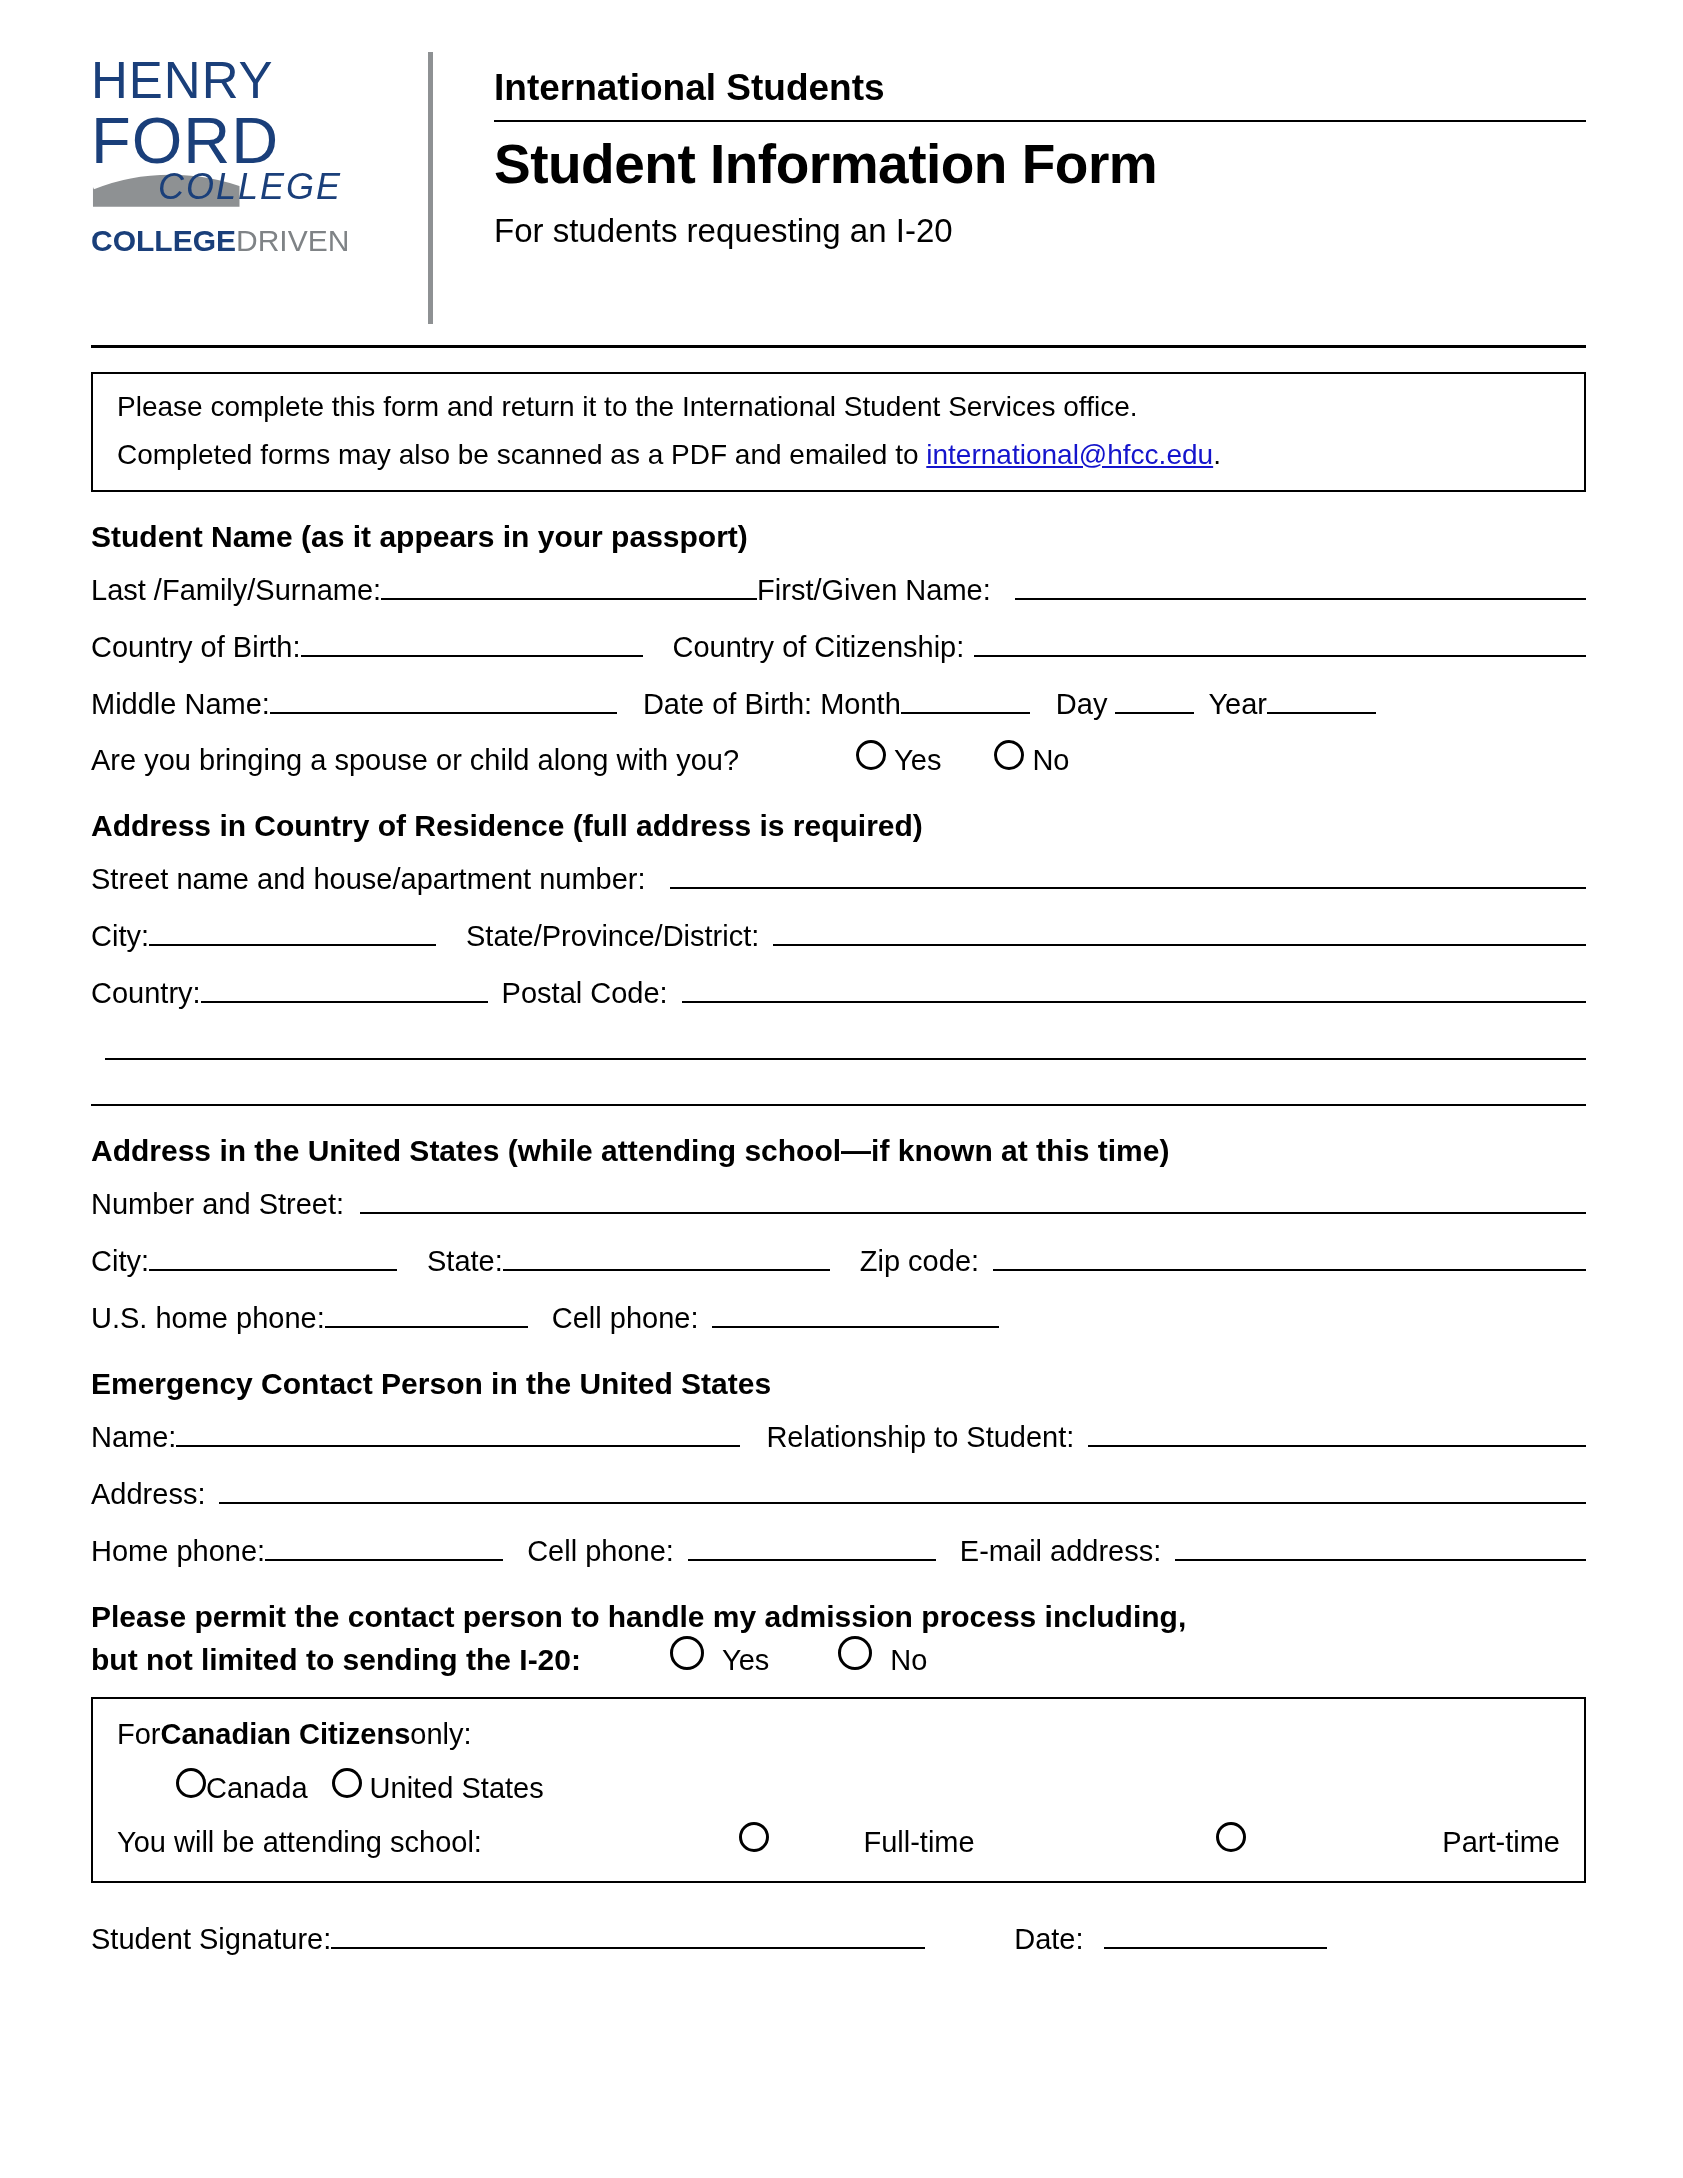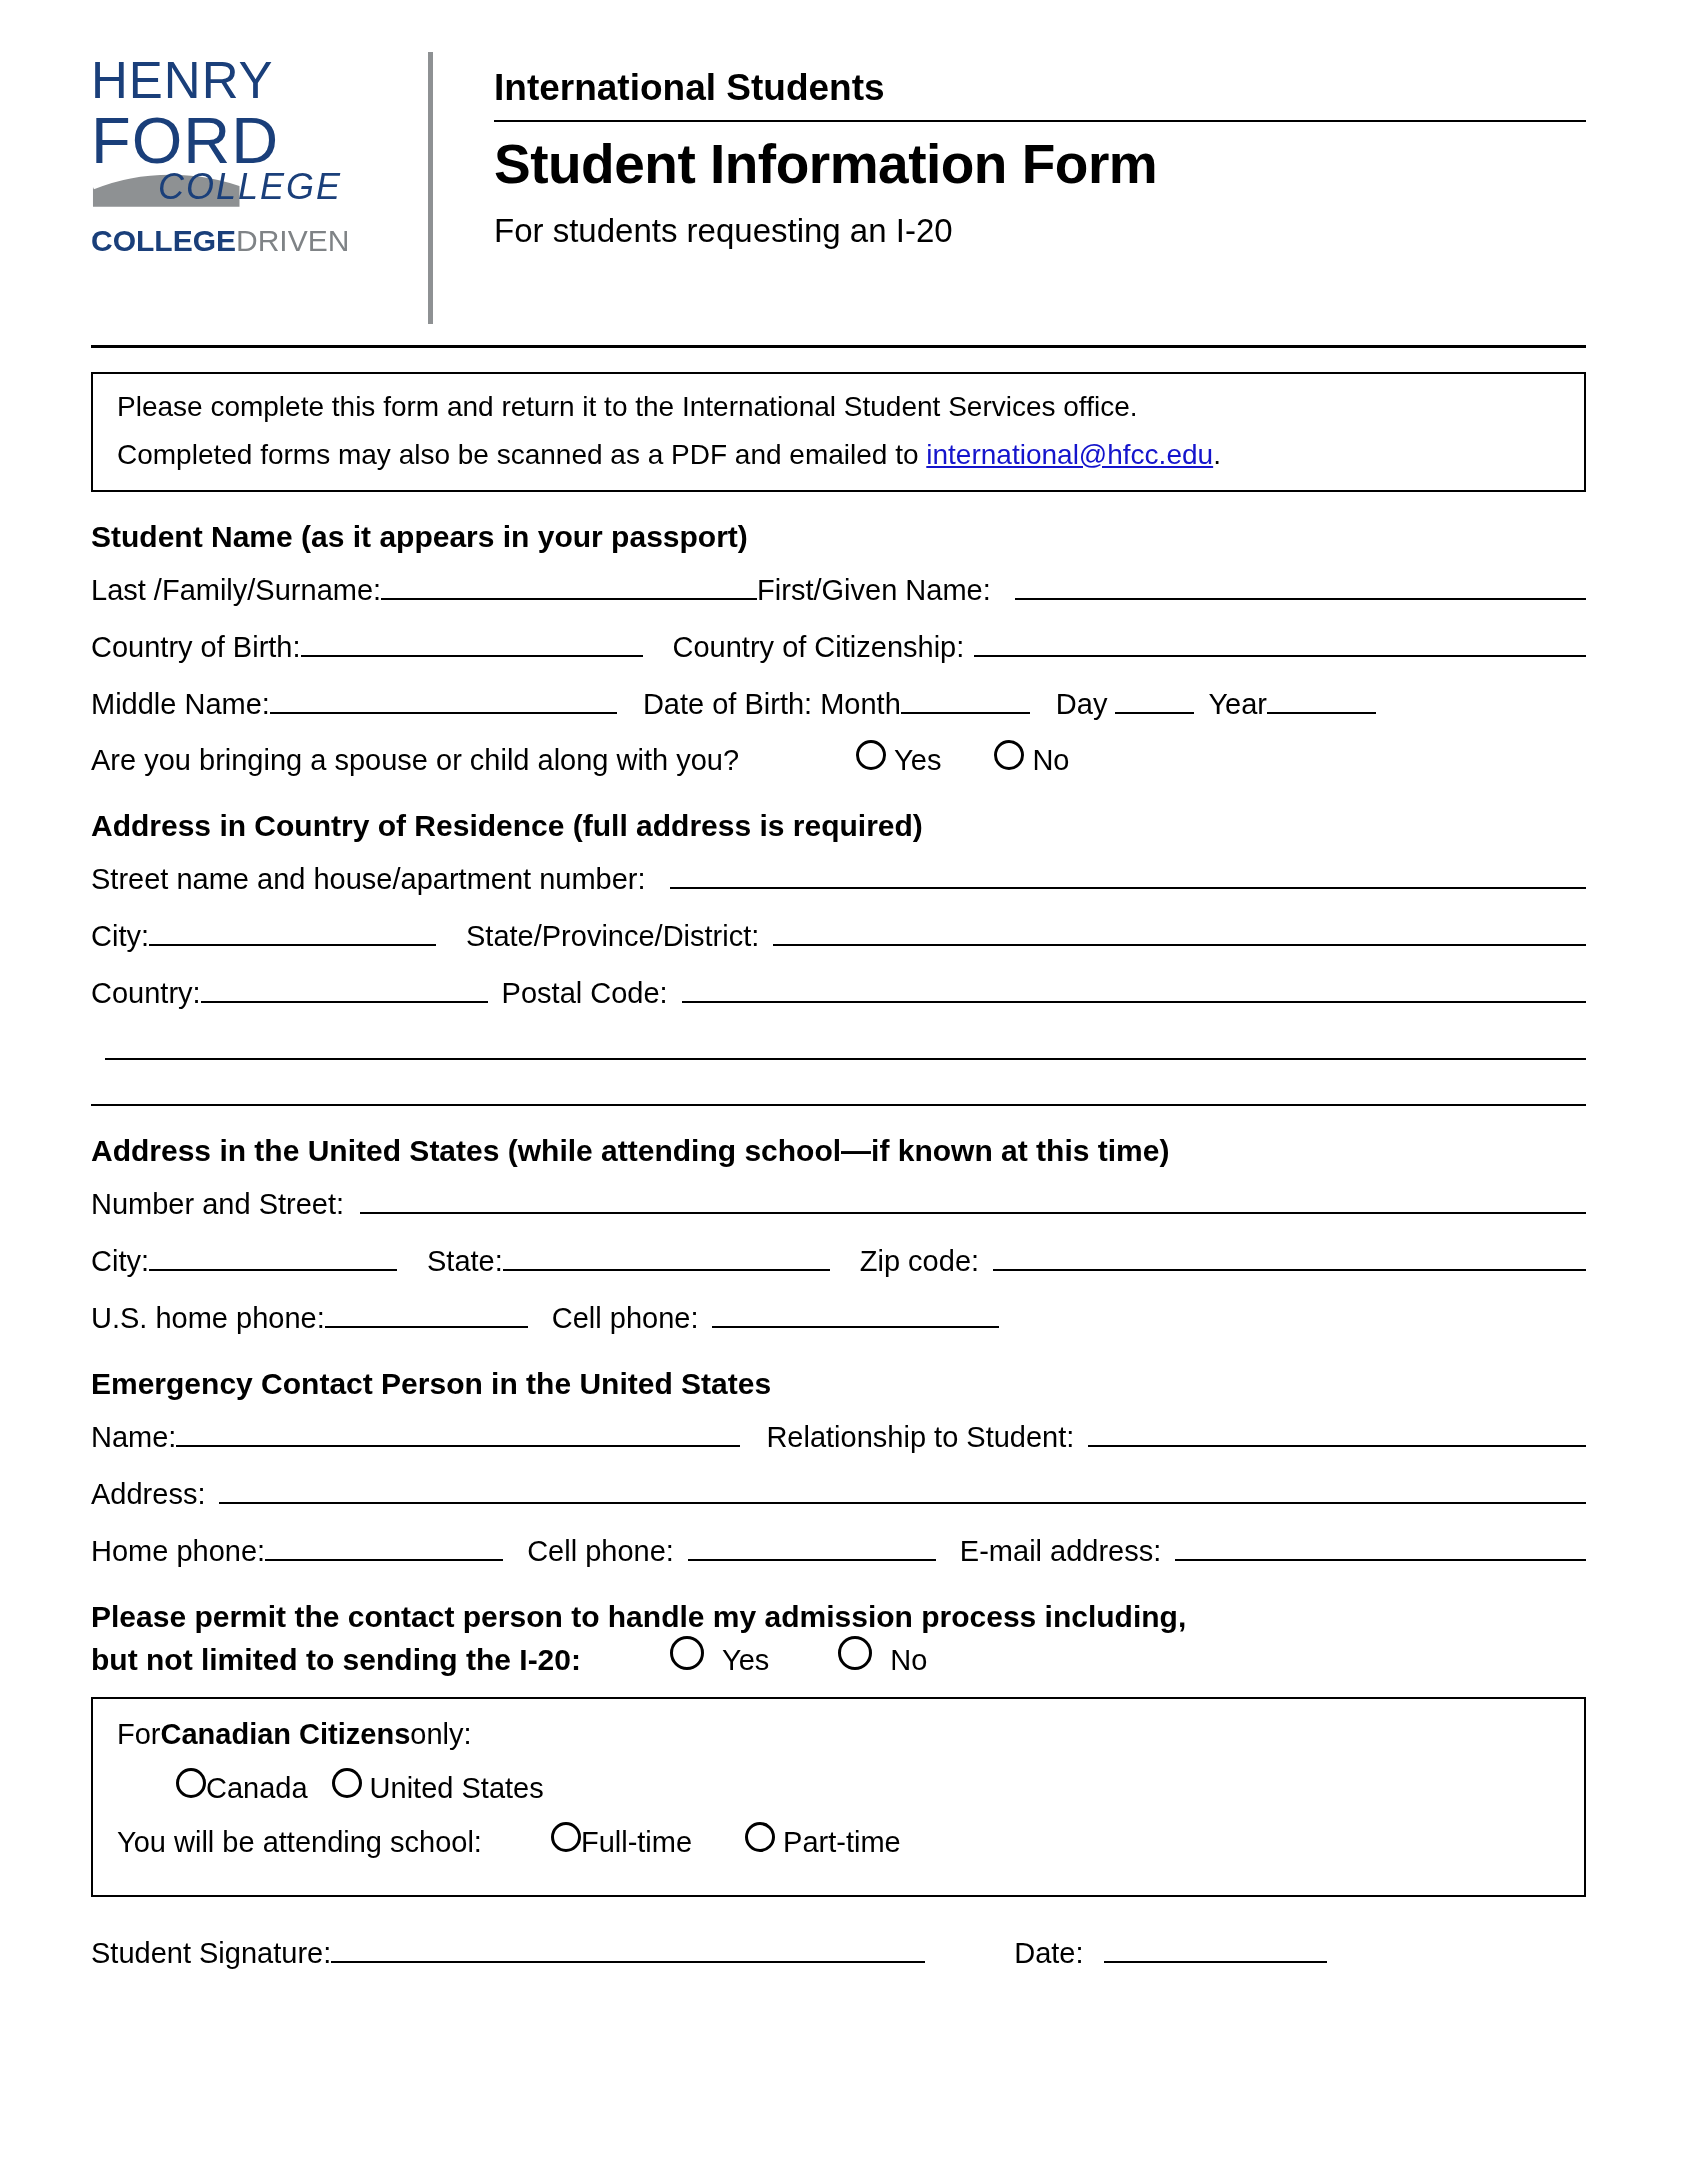--- a/index.html
+++ b/index.html
@@ -181,21 +181,21 @@
     vertical-align: -6px;
   }
 
   
   .can-box {
     border: 2px solid #000;
     margin-top: 16px;
     padding: 14px 24px 18px 24px;
   }
   .can-box .row { margin-bottom: 12px; }
-  .can-box .row:last-child { margin-bottom: 14px; }
+  .can-box .row:last-child { margin-bottom: 0; justify-content: space-between; }
 
   .sig-row {
     margin-top: 34px;
   }
   b { font-weight: 700; }
 </style>
 </head>
 <body>
 
 <div class="page">

